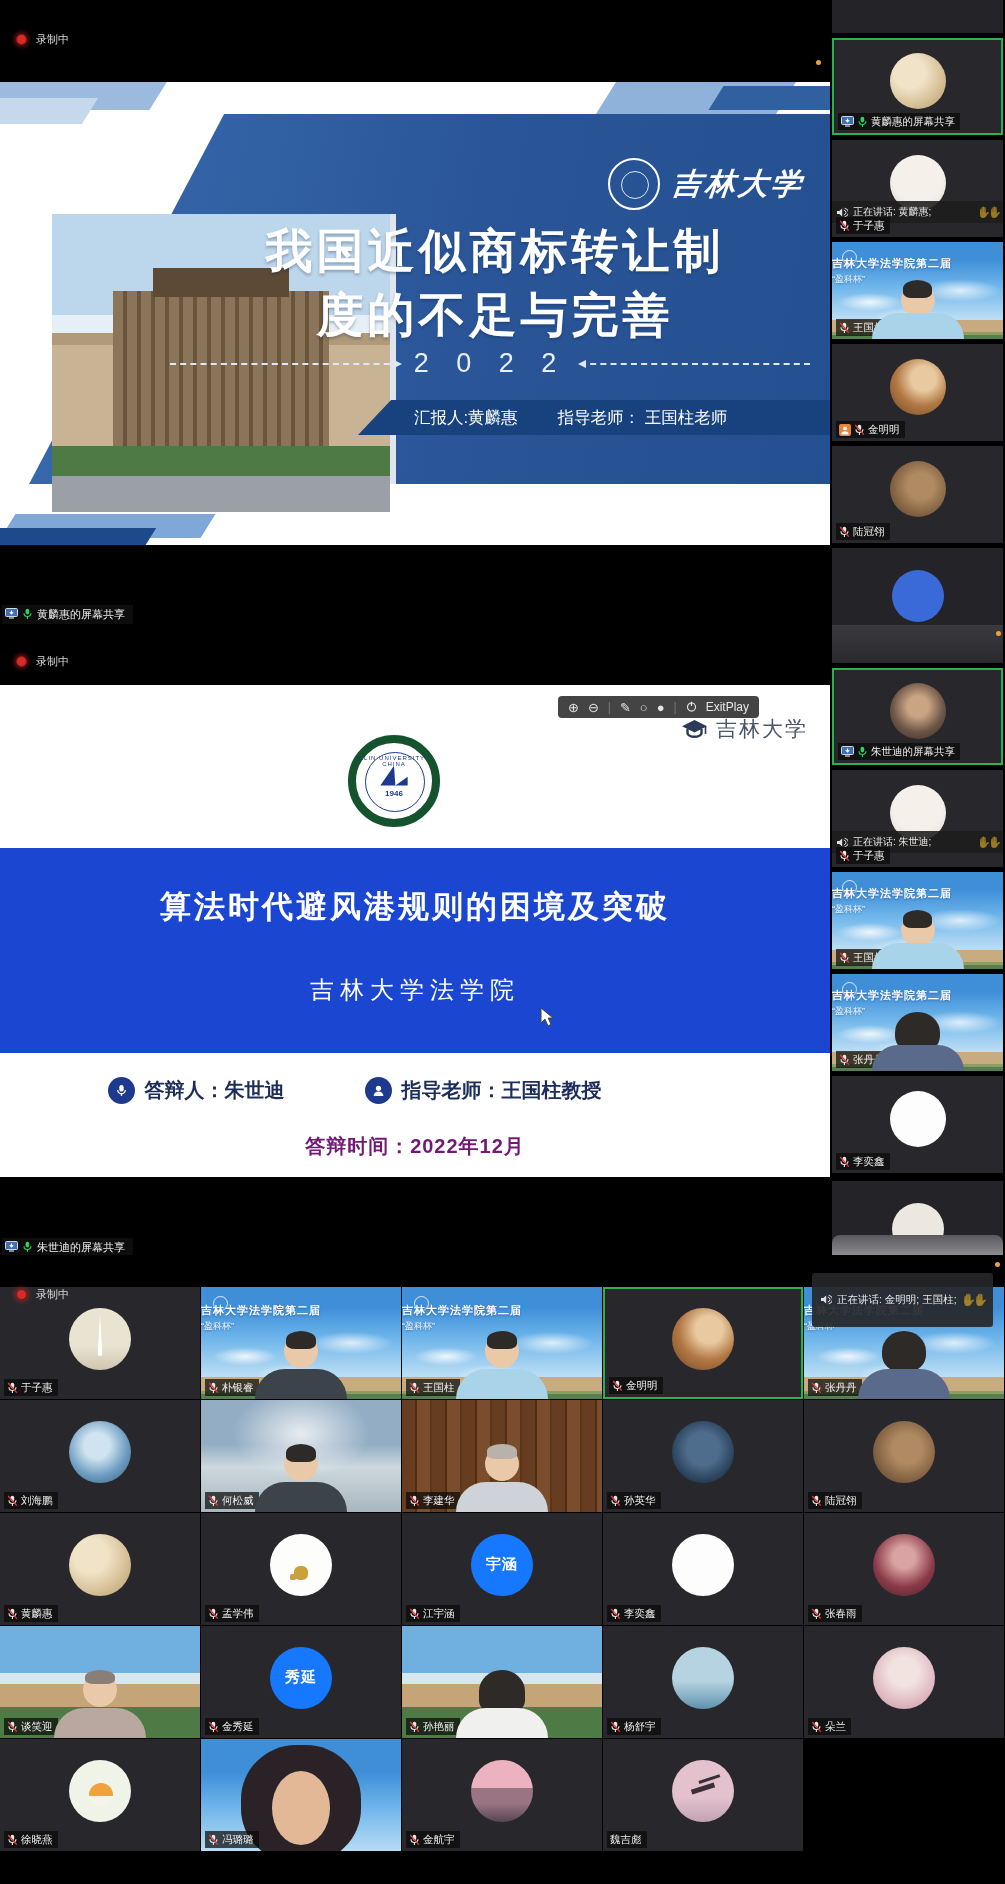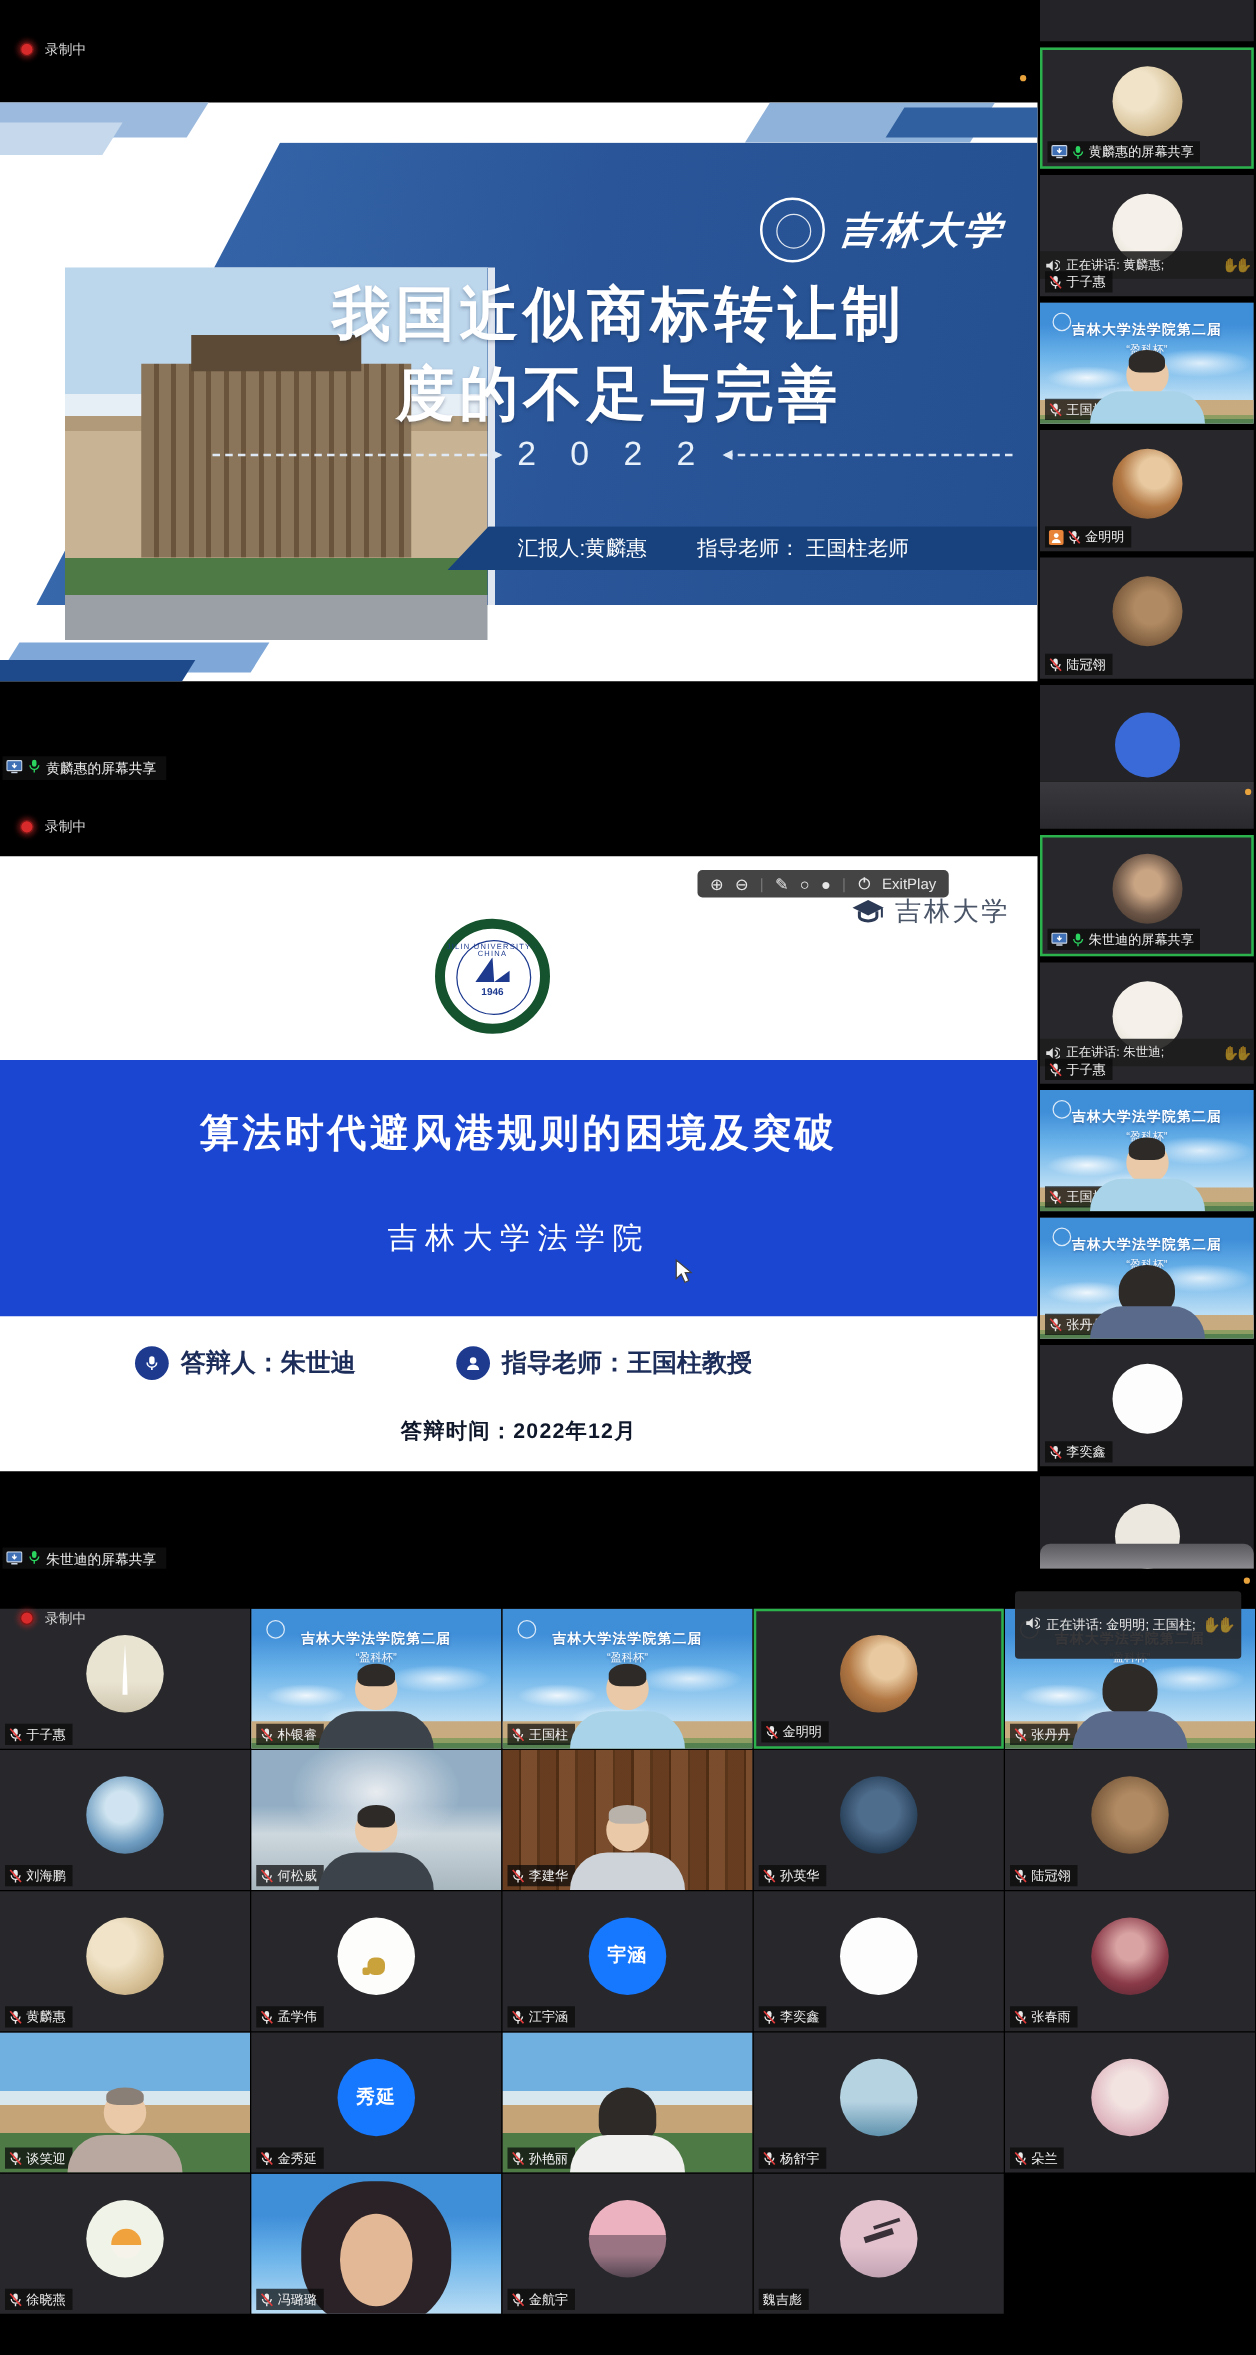--- a/index.html
+++ b/index.html
@@ -61,21 +61,21 @@
 
   
   .video{position:absolute;inset:0;}
   .vb-jlu{background:
     radial-gradient(ellipse 46px 13px at 22% 62%,rgba(255,255,255,.85),transparent 70%),
     radial-gradient(ellipse 60px 16px at 75% 50%,rgba(255,255,255,.75),transparent 70%),
     radial-gradient(ellipse 50px 14px at 45% 78%,rgba(255,255,255,.6),transparent 70%),
     linear-gradient(#3f8ed8 0 18%,#6cb4ea 45%,#b8dcf4 78%,#d8ecf8);}
   .vb-jlu::after{content:"";position:absolute;left:0;right:0;bottom:0;height:20%;
     background:linear-gradient(#c9a87a 0 62%,#8a9a5a 62% 78%,#4e7a46 78%);opacity:.95;}
-  .vbg-text{position:absolute;top:14%;left:0;right:0;text-align:center;color:#fff;z-index:2;
+  .vbg-text{position:absolute;top:14%;left:0;right:0;text-align:left;color:#fff;z-index:2;
     text-shadow:0 1px 2px rgba(30,60,120,.5);}
   .vbg-text div:first-child{font-size:11px;font-weight:bold;letter-spacing:1px;}
   .vbg-text div:last-child{font-size:9px;margin-top:2px;opacity:.95;}
   .vbg-seal{position:absolute;left:6%;top:8%;width:13px;height:13px;border-radius:50%;border:1px solid rgba(255,255,255,.8);z-index:2;}
   .vb-library{background:
     linear-gradient(rgba(40,20,8,.25),rgba(40,20,8,.25)),
     repeating-linear-gradient(90deg,#7c4a28 0 13px,#5c3618 13px 15px,#96603a 15px 28px,#6a4020 28px 30px);}
   .vb-blur{background:radial-gradient(ellipse 90px 60px at 50% 30%,#e8ecf0,transparent 75%),
     linear-gradient(#93aec4 0 40%,#cdd8de 60%,#a8b6be);}
   .vb-campus{background:linear-gradient(#6fb0e0 0 42%,#d8e6ee 42% 52%,#c5a478 52% 72%,#4e7a46 72%);}
@@ -129,21 +129,21 @@
   #s1-univ{font-size:30px;font-weight:900;font-style:italic;letter-spacing:3px;transform:skewX(-6deg);}
   .s1-title{position:absolute;left:170px;right:10px;text-align:center;color:#fff;font-weight:900;
     font-size:47px;letter-spacing:4px;text-shadow:0 2px 3px rgba(10,30,60,.3);}
   #s1-yearrow{position:absolute;left:170px;right:20px;top:266px;display:flex;align-items:center;gap:14px;color:#e8f0fa;}
   .dashline{flex:1;border-top:2px dashed #dfe9f5;position:relative;height:0;}
   .dashline.l::after{content:"";position:absolute;right:-2px;top:-5px;border-left:8px solid #dfe9f5;border-top:4px solid transparent;border-bottom:4px solid transparent;}
   .dashline.r::before{content:"";position:absolute;left:-2px;top:-5px;border-right:8px solid #dfe9f5;border-top:4px solid transparent;border-bottom:4px solid transparent;}
   #s1-year{font-size:27px;font-weight:normal;letter-spacing:10px;}
   #s1-banner{position:absolute;left:358px;top:318px;width:472px;height:35px;background:#17427e;
     clip-path:polygon(7% 0,100% 0,100% 100%,0 100%);display:flex;align-items:center;gap:40px;
-    color:#fff;font-size:16.5px;padding-left:56px;box-sizing:border-box;margin-top:21px;}
+    color:#fff;font-size:16.5px;padding-left:56px;box-sizing:border-box;}
   .s1-b1{left:-30px;top:-6px;width:190px;height:34px;background:#9cbade;}
   .s1-b2{left:-30px;top:16px;width:120px;height:26px;background:#c5d8ec;}
   .s1-b3{left:606px;top:0px;width:180px;height:32px;background:#8fb2da;}
   .s1-b4{left:716px;top:4px;width:130px;height:24px;background:#30609f;}
   .s1-b5{left:8px;top:432px;width:200px;height:24px;background:#7fa8d8;}
   .s1-b6{left:-20px;top:446px;width:170px;height:20px;background:#1e4a8c;}
 
   
   #slide2{position:absolute;left:0;top:60px;width:830px;height:492px;background:#fff;overflow:hidden;}
   #toolbar{position:absolute;left:558px;top:11px;height:22px;display:flex;align-items:center;gap:9px;
@@ -155,21 +155,21 @@
   #s2-seal .ring{position:absolute;left:12%;top:12%;width:76%;height:76%;border-radius:50%;border:1.5px solid #1d3a8f;}
   #s2-seal .sail{position:absolute;left:32%;top:30%;width:36%;height:26%;background:#1d3a8f;clip-path:polygon(0 100%,50% 0,55% 100%,100% 55%,100% 100%);}
   #s2-seal .yr{position:absolute;left:0;right:0;top:60%;text-align:center;font-size:8px;color:#1d3a8f;font-weight:bold;}
   #s2-seal .arc{position:absolute;left:0;right:0;top:16%;text-align:center;font-size:6px;color:#1d3a8f;letter-spacing:1px;}
   #s2-banner{position:absolute;left:0;top:163px;width:830px;height:205px;background:#1b46d2;color:#fff;text-align:center;}
   #s2-title{margin-top:38px;font-size:31px;font-weight:900;letter-spacing:3px;}
   #s2-subtitle{margin-top:46px;font-size:24px;letter-spacing:6px;}
   #s2-inforow{position:absolute;left:0;top:392px;width:709px;display:flex;justify-content:center;gap:80px;}
   .inf{display:flex;align-items:center;gap:10px;color:#1d2d5a;font-size:20px;font-weight:bold;}
   .cirico{width:27px;height:27px;border-radius:50%;background:#1d3a8f;display:flex;align-items:center;justify-content:center;}
-  #s2-time{position:absolute;left:0;top:448px;width:830px;text-align:center;color:#0f172a;font-size:17px;font-weight:bold;letter-spacing:1px;}
+  #s2-time{position:absolute;left:0;top:448px;width:830px;text-align:center;color:#701a75;font-size:20px;font-weight:bold;letter-spacing:1px;}
   #cursor{position:absolute;left:540px;top:322px;z-index:5;}
 
   .fadebar{position:absolute;left:0;bottom:0;width:171px;height:20px;border-radius:8px 8px 0 0;
     background:linear-gradient(#5a5a5e,#8c8c90);}
   .arcav{position:absolute;left:50%;top:22px;transform:translateX(-50%);width:52px;height:52px;border-radius:50%;background:#ece8e0;}
 </style>
 </head>
 <body>
 
 <div id="stage">

